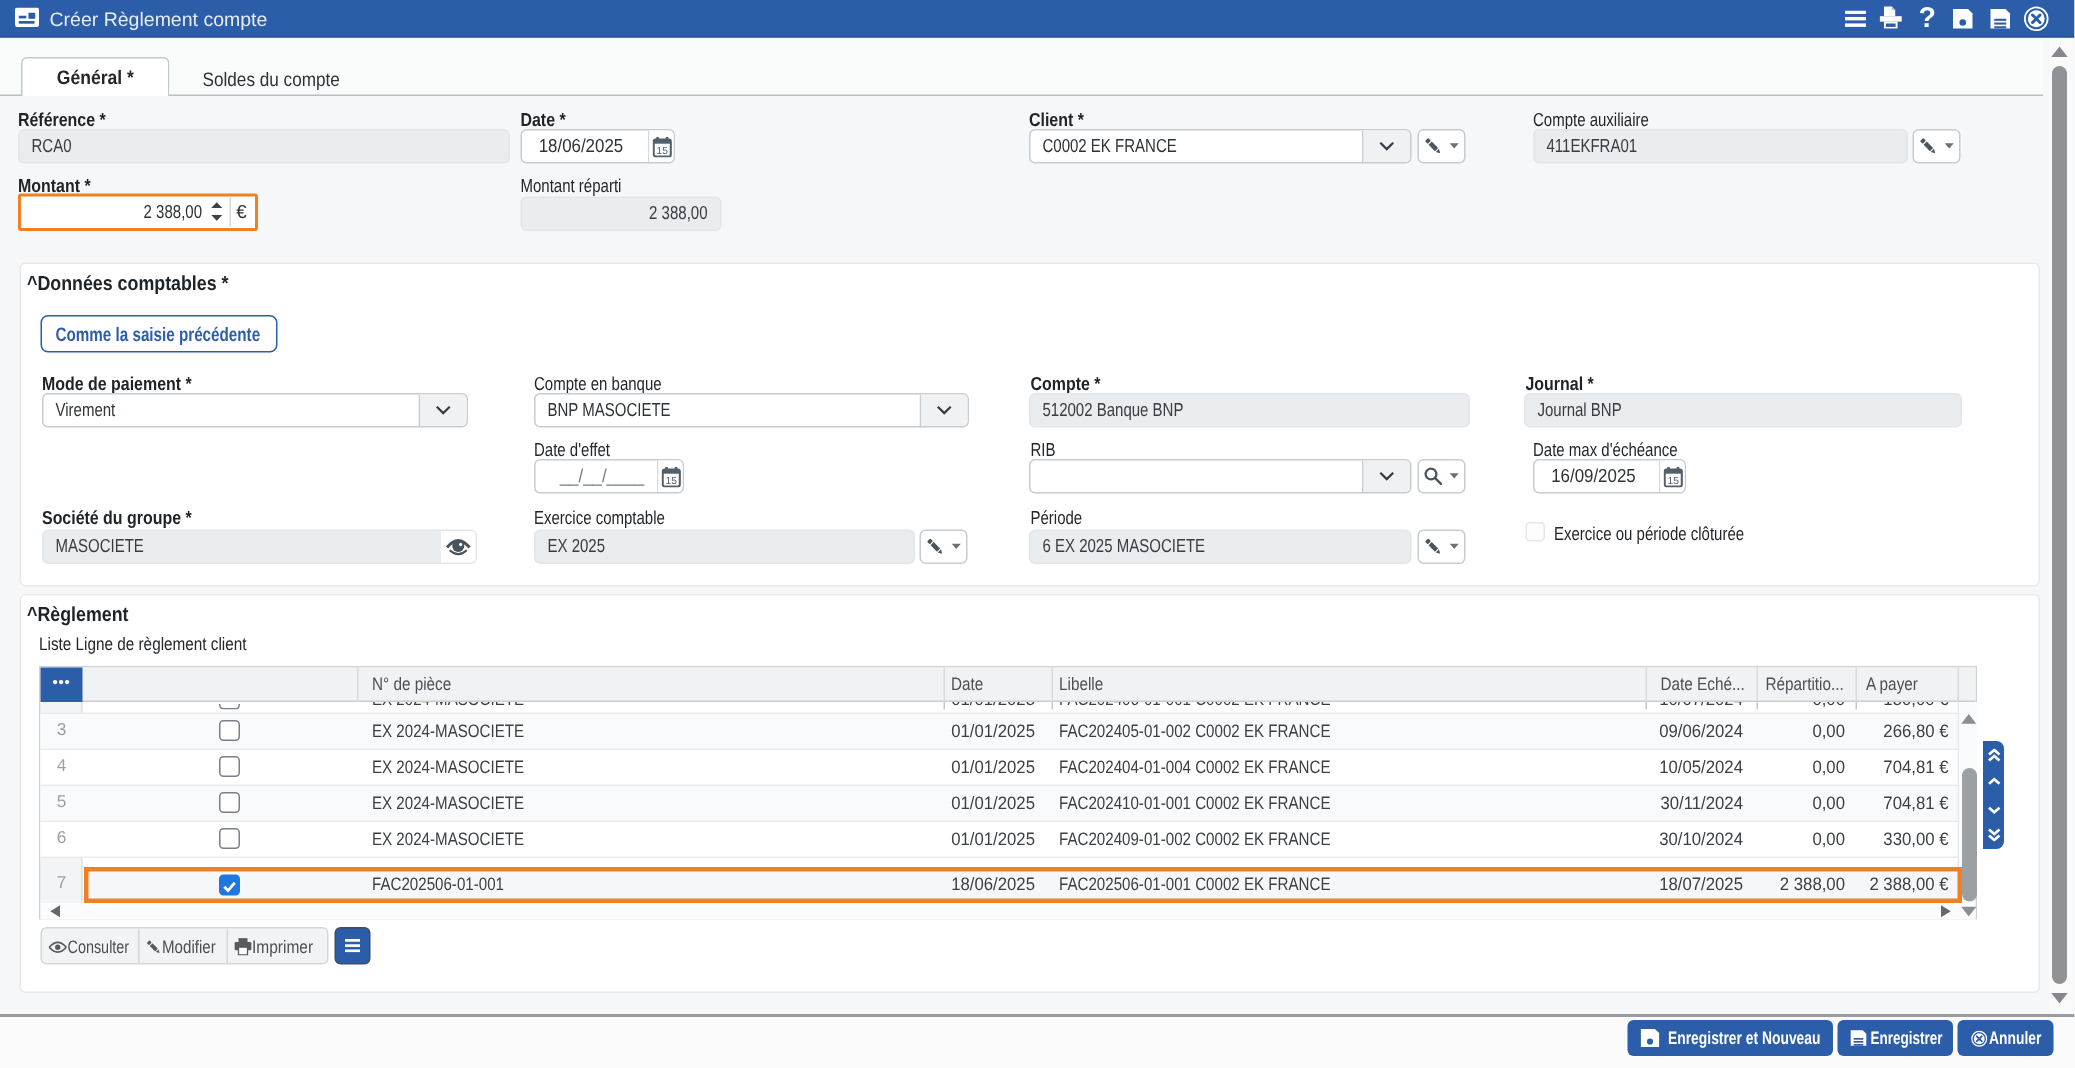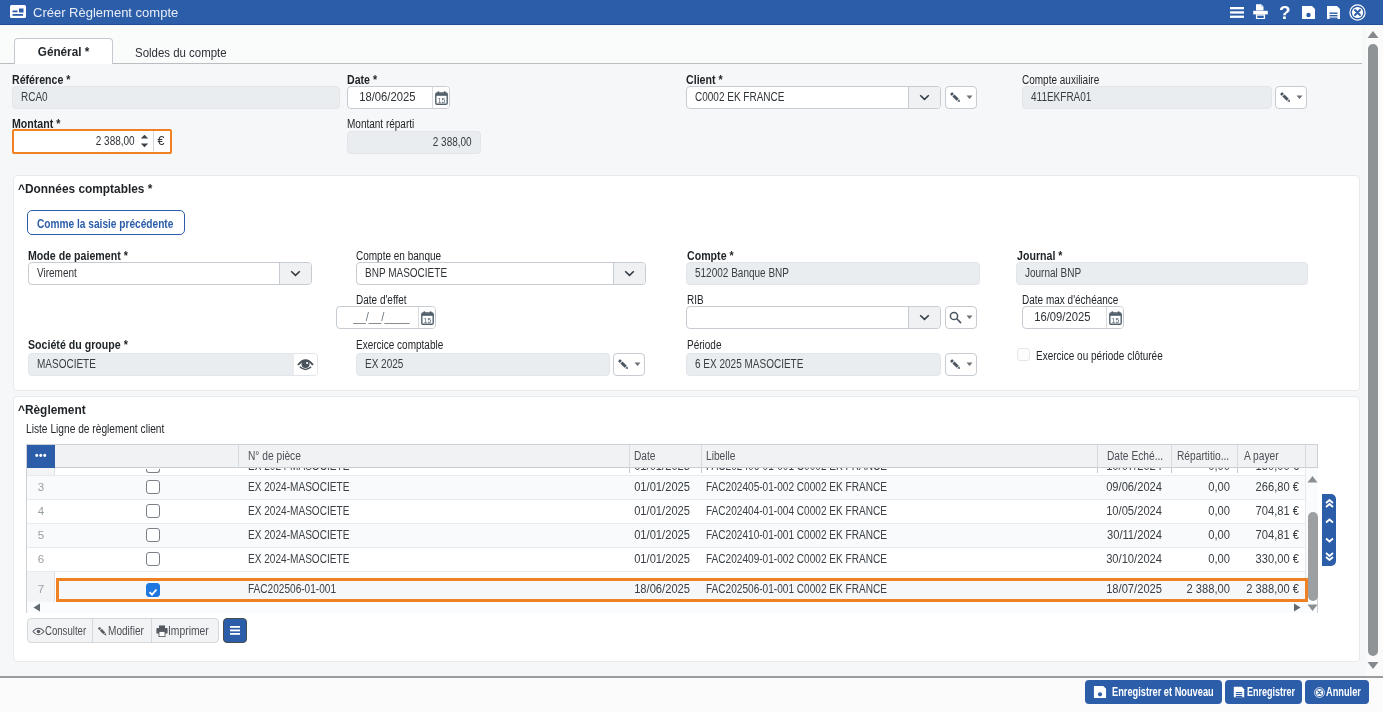--- a/index.html
+++ b/index.html
@@ -162,21 +162,21 @@
     </div>
 </div>
 
 <div class="lb" style="left:687px;top:249px;">Compte *</div>
 <div class="in dis" style="left:686px;top:262px;width:294px;"><span class="tx">512002 Banque BNP</span></div>
 
 <div class="lb" style="left:1017px;top:249px;">Journal *</div>
 <div class="in dis" style="left:1016px;top:262px;width:292px;"><span class="tx">Journal BNP</span></div>
 
 <div class="l" style="left:356px;top:293px;">Date d'effet</div>
-<div class="in" style="left:336px;top:306px;width:100px;text-align:center;padding-right:18px;color:#70787f;"><span class="txc">__/__/____</span>
+<div class="in" style="left:356px;top:306px;width:100px;text-align:center;padding-right:18px;color:#70787f;"><span class="txc">__/__/____</span>
   <div class="calc">
     <svg width="13" height="14" viewBox="0 0 13 14">
         <rect x="2.4" y="0.2" width="1.9" height="3.2" rx="0.9" fill="#52606c"></rect>
         <rect x="8.7" y="0.2" width="1.9" height="3.2" rx="0.9" fill="#52606c"></rect>
         <rect x="0.8" y="2" width="11.4" height="11.3" rx="1.3" fill="none" stroke="#52606c" stroke-width="1.4"></rect>
         <rect x="1" y="2.3" width="11" height="2.5" fill="#52606c"></rect>
         <text x="6.5" y="11.9" font-size="6.8" fill="#52606c" text-anchor="middle" font-family="Liberation Sans">15</text>
       </svg>
   </div>
 </div>

